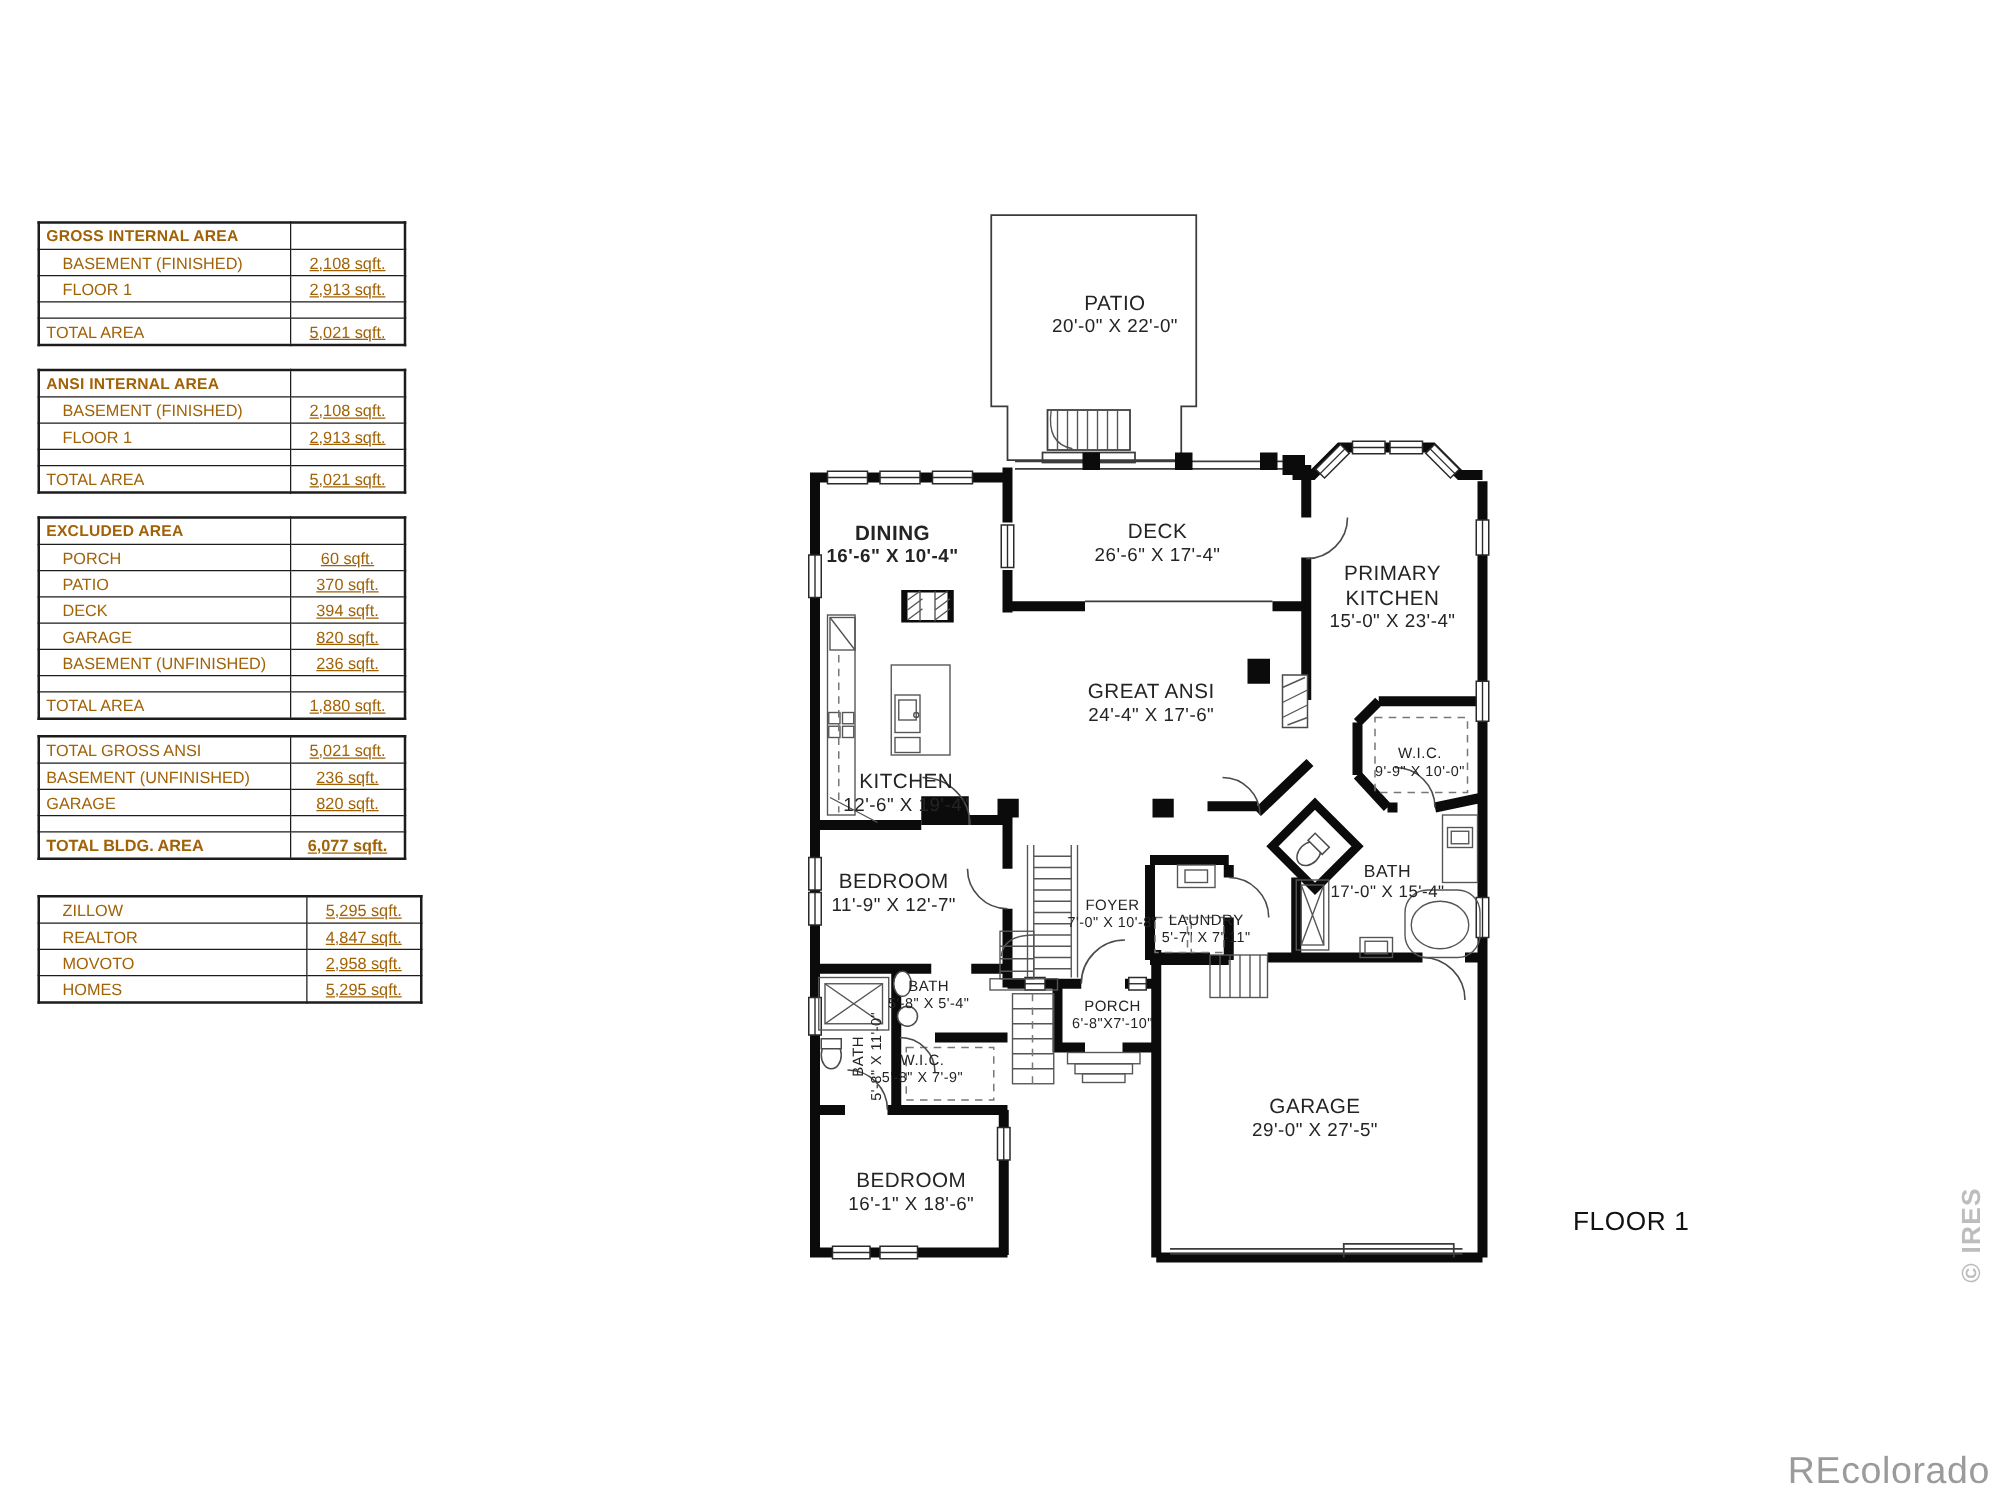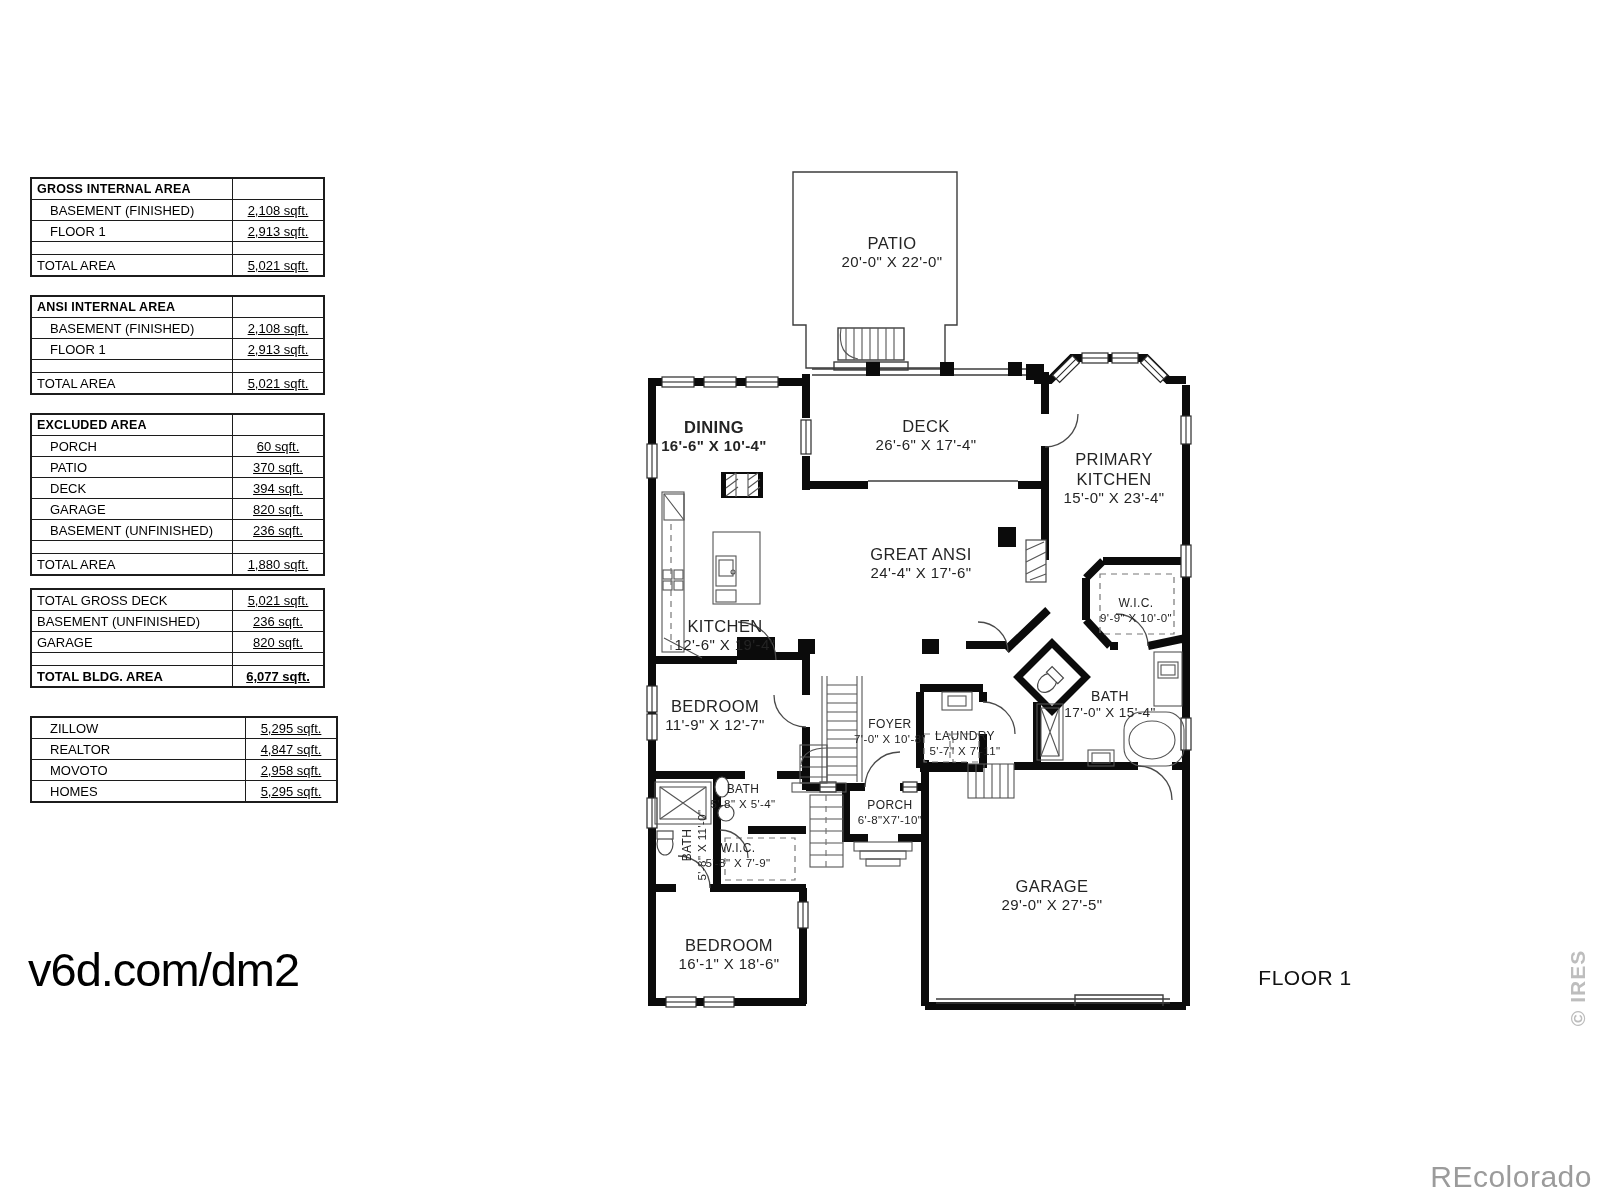--- a/index.html
+++ b/index.html
@@ -1,20 +1,20 @@
 <!DOCTYPE html>
 <html><head>
 <meta charset="utf-8">
 <style>
   html,body{margin:0;padding:0;background:#e8e8e8;}
   .screen{position:relative;width:1600px;height:1200px;background:#ffffff;overflow:hidden;
           font-family:"Liberation Sans",sans-serif;color:#111;}
   
   .area-table{position:absolute;left:30px;border-collapse:collapse;table-layout:fixed;width:278px;
-              font-size:13px;color:#000000;background:#fff;}
+              font-size:13px;color:#a16207;background:#fff;}
   .area-table td,.area-table th{border:1px solid #1c1c1c;height:20px;padding:0 5px;
               white-space:nowrap;overflow:hidden;font-weight:normal;}
   .area-table{border:2px solid #1c1c1c;}
   .area-table .label{text-align:left;width:190px;}
   .area-table .value{text-align:center;width:80px;text-decoration:underline;}
   .area-table th.label{font-weight:bold;font-size:12.5px;letter-spacing:.2px;}
   .area-table tr.spacer td{height:12px;}
   .area-table .indent{padding-left:18px;}
   .area-table .bold{font-weight:bold;}
   
@@ -132,21 +132,21 @@
           </tr>
           <tr>
             <td class="label">TOTAL AREA</td>
             <td class="value">1,880 sqft.</td>
           </tr>
         </tbody>
       </table>
     <table class="area-table" style="top:588px">
         <tbody>
           <tr>
-            <td class="label">TOTAL GROSS DECK</td>
+            <td class="label">TOTAL GROSS ANSI</td>
             <td class="value">5,021 sqft.</td>
           </tr>
           <tr>
             <td class="label">BASEMENT (UNFINISHED)</td>
             <td class="value">236 sqft.</td>
           </tr>
           <tr>
             <td class="label">GARAGE</td>
             <td class="value">820 sqft.</td>
           </tr>
@@ -483,17 +483,16 @@
       <div class="room-label lg" style="left: 1052px; top: 895px;">
         <span class="rname">GARAGE</span>
         <span class="rdims">29'-0" X 27'-5"</span>
       </div>
       <div class="room-label lg" style="left: 729px; top: 954px;">
         <span class="rname">BEDROOM</span>
         <span class="rdims">16'-1" X 18'-6"</span>
       </div>
     </div>
 
-  <div class="watermark">v6d.com/dm2</div>
   <div class="floor-label">FLOOR 1</div>
   <div class="recolorado">REcolorado</div>
   <div class="ires">© IRES</div>
 </div>
 
 </body></html>

